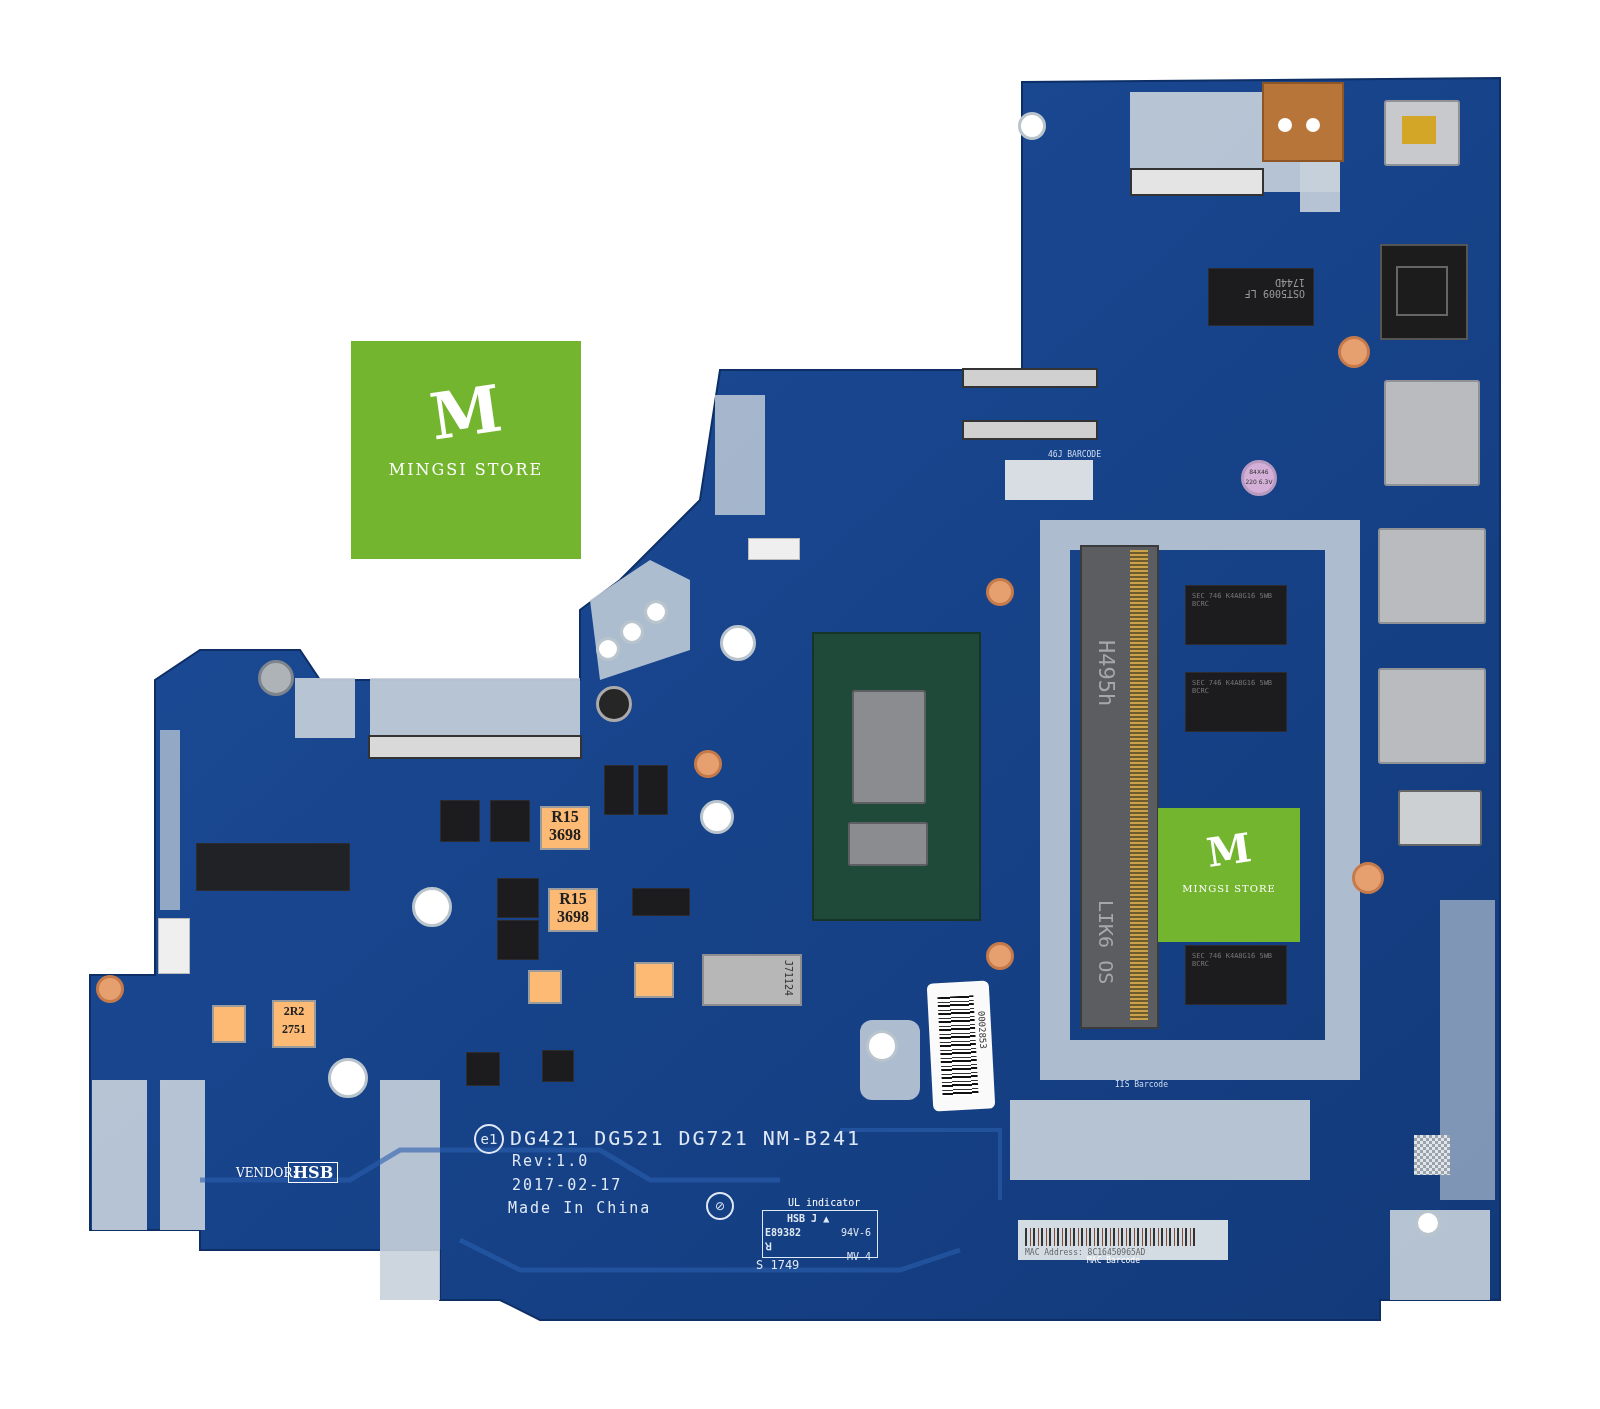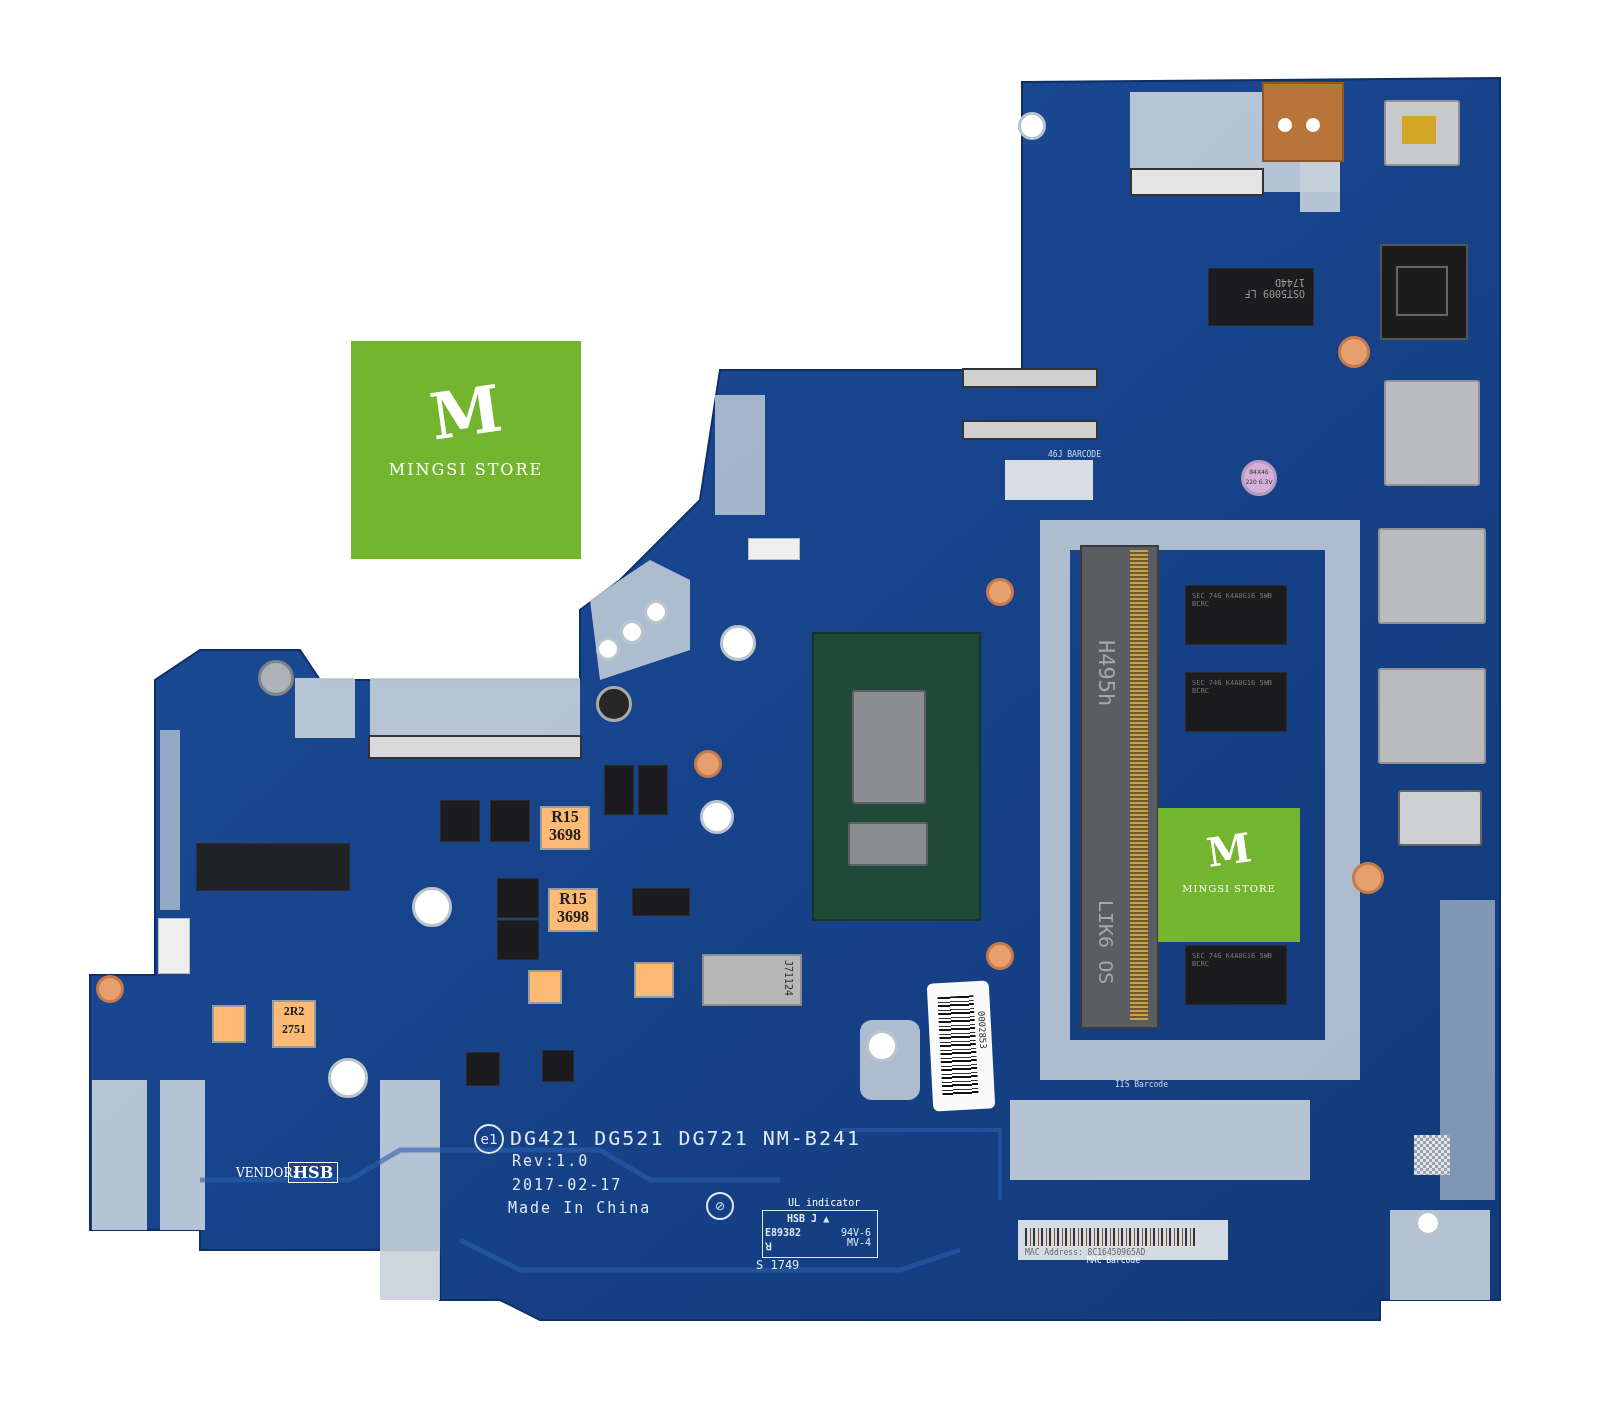--- a/index.html
+++ b/index.html
@@ -165,21 +165,21 @@
 
   <div class="abs" style="left:236px;top:1166px;font-size:12px;color:#ffffff;font-family:'DejaVu Serif',serif;">VENDOR:</div>
   <div class="abs" style="left:288px;top:1162px;font-size:16px;font-weight:bold;color:#ffffff;font-family:'DejaVu Serif',serif;border:1px solid #fff;padding:0 4px;">HSB</div>
 
   <div class="abs" style="left:788px;top:1197px;font-size:10px;color:#ffffff;font-family:'DejaVu Sans Mono',monospace;">UL indicator</div>
   <div class="abs" style="left:762px;top:1210px;width:114px;height:46px;border:1px solid #dfe8f5;font-family:'DejaVu Sans Mono',monospace;color:#dfe8f5;font-size:10px;">
     <div style="position:absolute;left:24px;top:2px;font-weight:bold;"><span>HSB J</span> ▲</div>
     <div style="position:absolute;left:2px;top:16px;font-weight:bold;">E89382</div>
     <div style="position:absolute;right:6px;top:16px;">94V-6</div>
     <div style="position:absolute;left:2px;top:30px;font-weight:bold;">ꓤ</div>
-    <div style="position:absolute;right:6px;top:26px;">MV-4</div>
+    <div style="position:absolute;right:6px;top:40px;">MV-4</div>
   </div>
   <div class="abs" style="left:756px;top:1258px;font-size:12px;color:#dfe8f5;font-family:'DejaVu Sans Mono',monospace;">S 1749</div>
 </div>
 
 <div class="abs watermark" style="left:351px;top:341px;width:230px;height:218px;">
   <span class="wm-m" style="font-size:64px;margin-top:34px;transform:rotate(-8deg);">M</span>
   <span class="wm-name" style="font-size:16px;margin-top:10px;">MINGSI STORE</span>
 </div>
 
 <div class="abs watermark" style="left:1158px;top:808px;width:142px;height:134px;">

